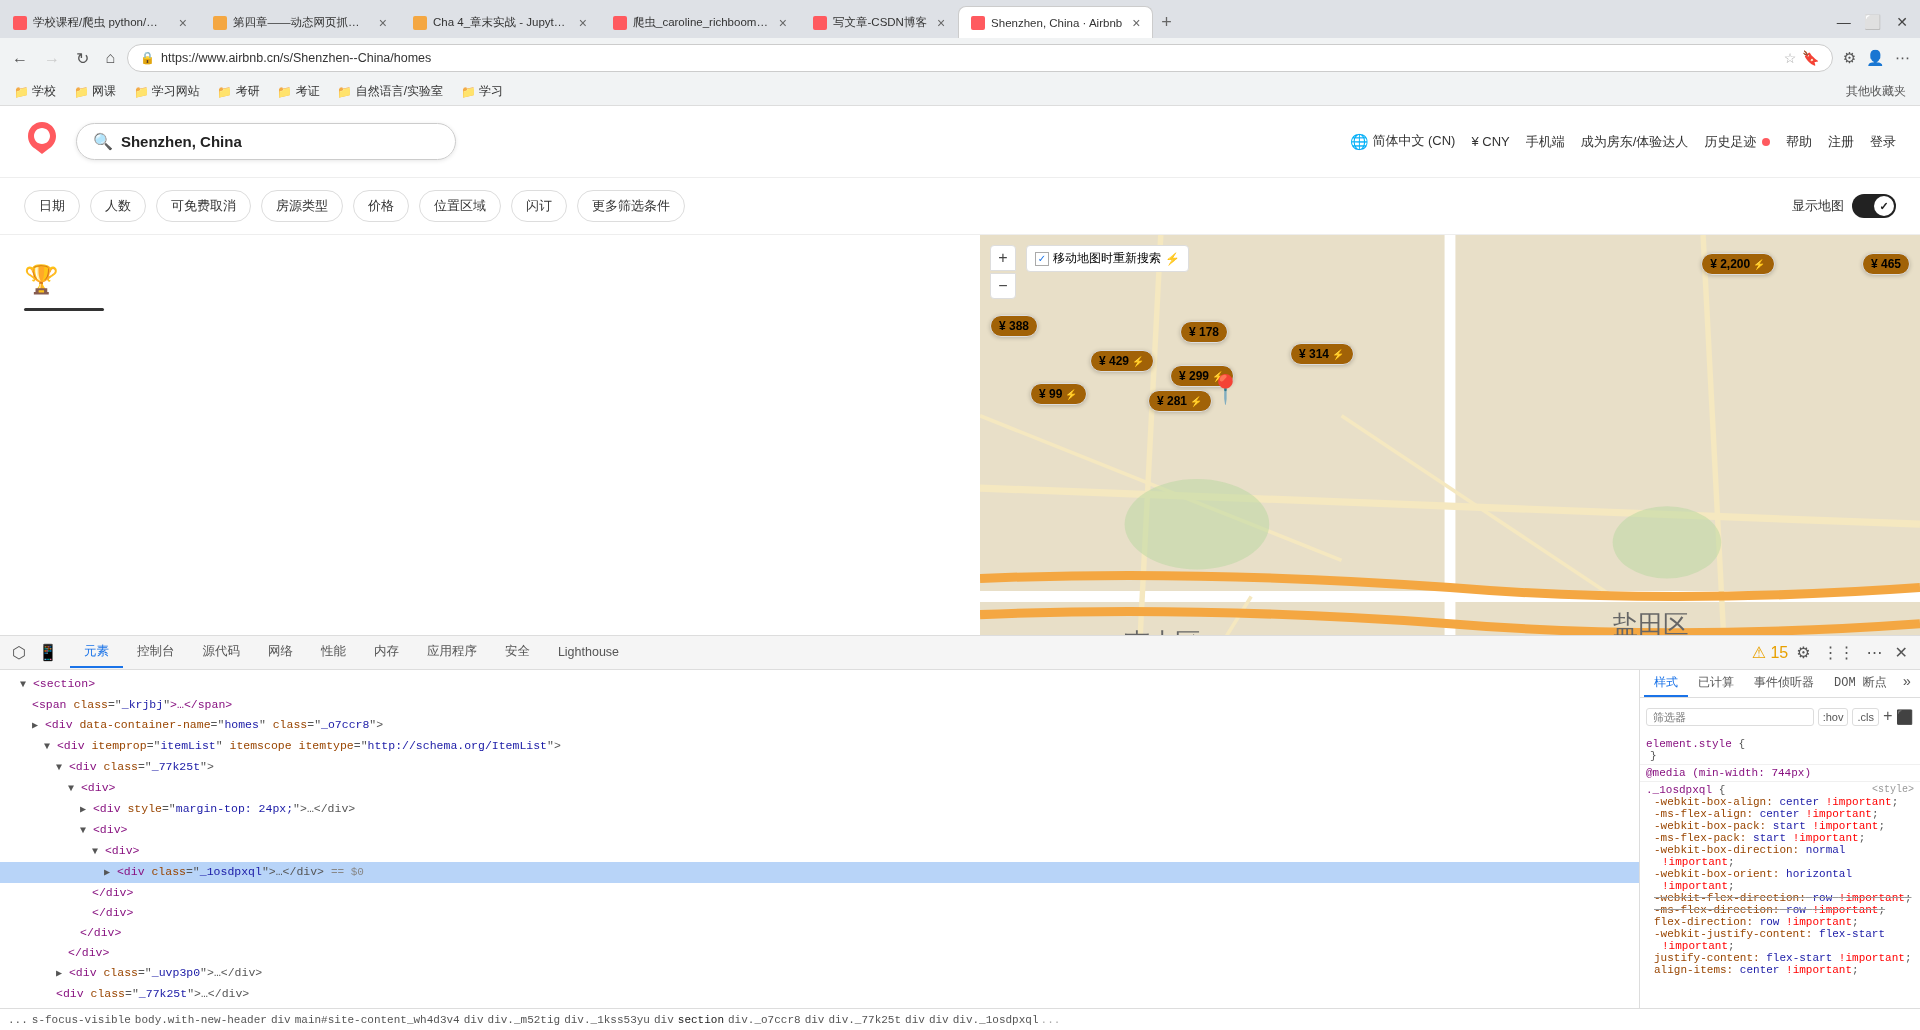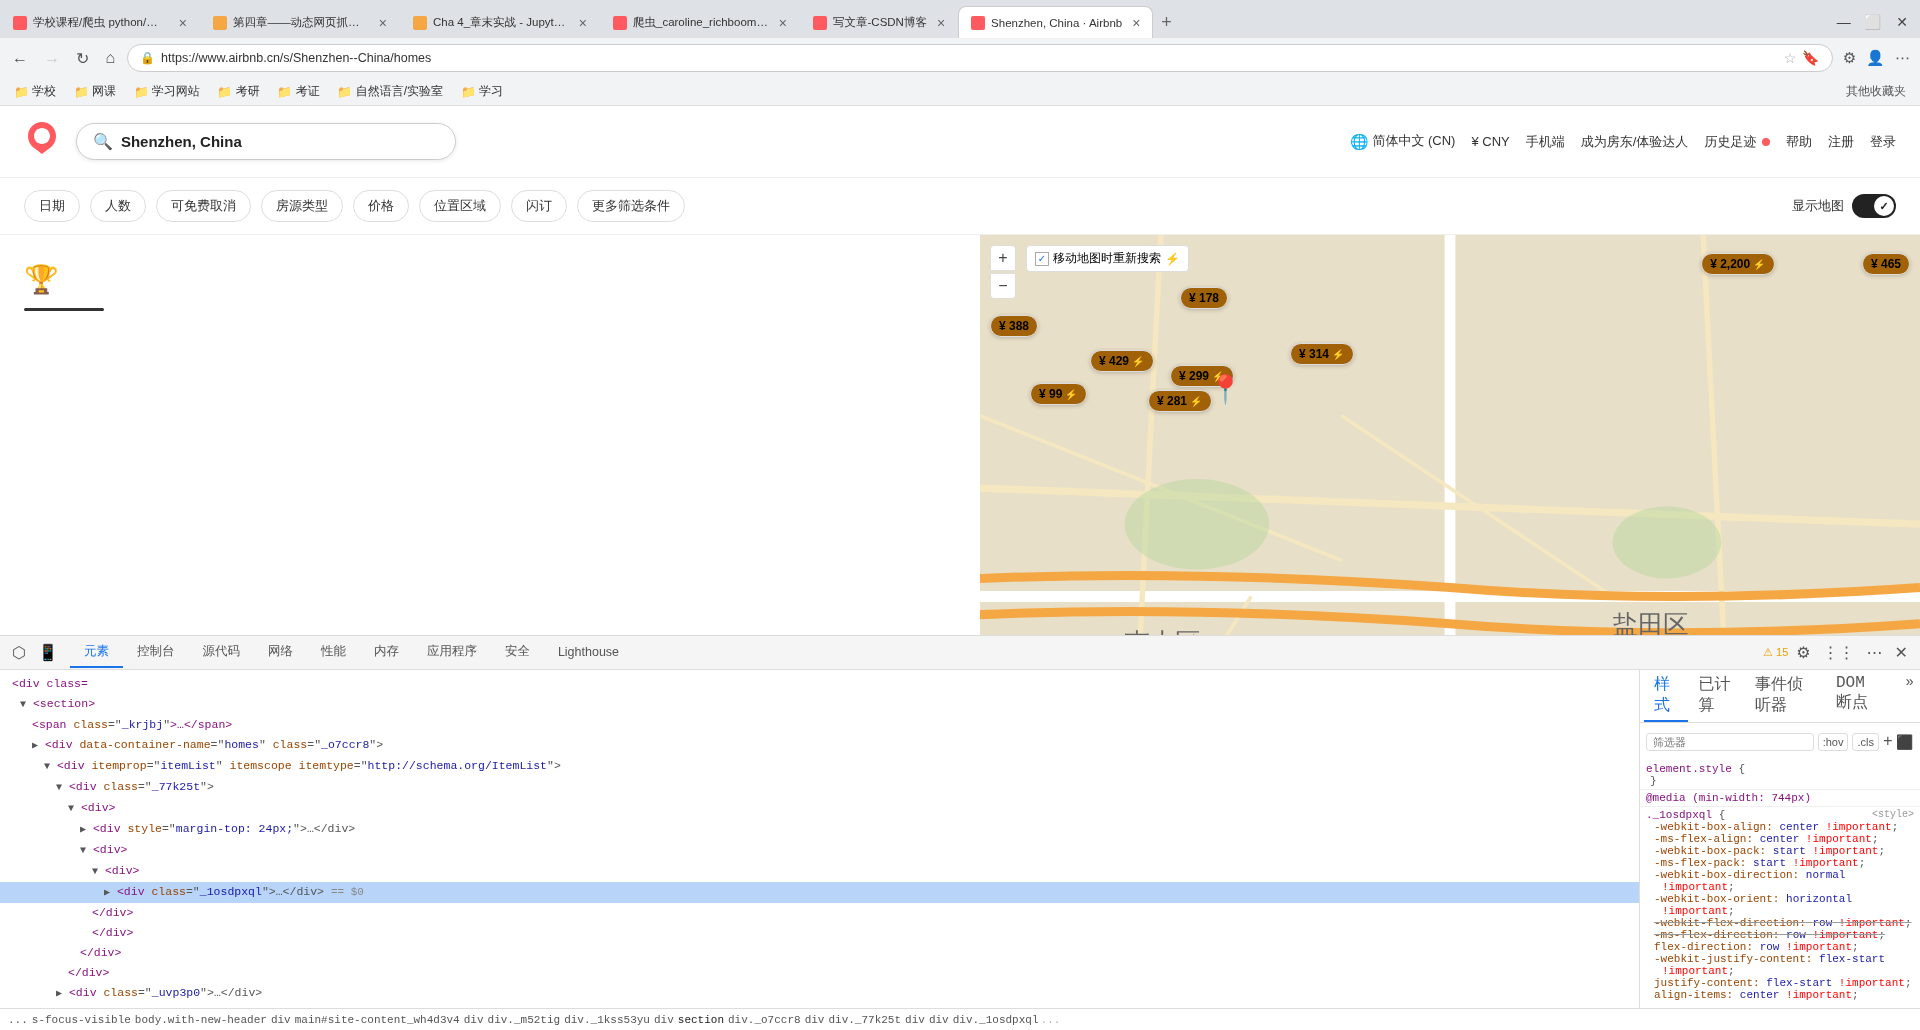--- a/index.html
+++ b/index.html
@@ -65,37 +65,37 @@
     .listings-underline { width: 80px; height: 3px; background: #333; border-radius: 2px; }
 
     
     .devtools { position: absolute; bottom: 0; left: 0; right: 0; height: 400px; background: #fff; border-top: 1px solid #ddd; display: flex; flex-direction: column; z-index: 100; }
     .devtools-tabs { display: flex; align-items: center; border-bottom: 1px solid #ddd; background: #f5f5f5; padding: 0 8px; gap: 0; height: 34px; }
     .devtools-tab { padding: 6px 14px; font-size: 12.5px; color: #555; cursor: pointer; border-bottom: 2px solid transparent; white-space: nowrap; }
     .devtools-tab.active { color: #1a73e8; border-bottom-color: #1a73e8; }
     .devtools-left-icons { display: flex; gap: 4px; margin-right: 8px; }
     .devtools-icon-btn { background: none; border: none; font-size: 16px; color: #555; cursor: pointer; padding: 2px 4px; }
     .devtools-right-icons { margin-left: auto; display: flex; gap: 4px; align-items: center; }
-    .devtools-warning { color: #e8a000; font-size: 11px; }
+    .devtools-warning { color: #e8a000; font-size: 16px; }
 
     .devtools-body { display: flex; flex: 1; overflow: hidden; }
     .devtools-left { flex: 1; border-right: 1px solid #ddd; overflow-y: auto; font-family: 'Courier New', monospace; font-size: 11.5px; color: #333; padding: 4px 0; }
     .devtools-right { width: 280px; overflow-y: auto; font-family: 'Courier New', monospace; font-size: 11.5px; }
 
     .dom-line { padding: 1px 8px 1px 0; white-space: nowrap; line-height: 18px; cursor: pointer; }
     .dom-line.selected { background: #b8d4f8; }
     .tag { color: #881280; }
     .attr-name { color: #994500; }
     .attr-val { color: #1a1aa6; }
     .arrow { color: #555; font-size: 10px; cursor: pointer; }
     .arrow-down::before { content: '▼'; }
     .arrow-right::before { content: '▶'; }
     .equals-sign { color: #555; }
     .styles-tabs { display: flex; gap: 0; border-bottom: 1px solid #ddd; margin-bottom: 6px; }
-    .styles-tab { padding: 4px 10px; font-size: 16px; color: #555; cursor: pointer; border-bottom: 2px solid transparent; }
+    .styles-tab { padding: 4px 10px; font-size: 12px; color: #555; cursor: pointer; border-bottom: 2px solid transparent; }
     .styles-tab.active { color: #1a73e8; border-bottom-color: #1a73e8; }
     .filter-row { display: flex; align-items: center; gap: 4px; margin-bottom: 6px; }
     .filter-input { border: 1px solid #ddd; border-radius: 3px; padding: 2px 6px; font-size: 11px; flex: 1; }
     .filter-pseudo { font-size: 11px; color: #555; cursor: pointer; padding: 2px 4px; border: 1px solid #ddd; border-radius: 3px; }
     .filter-cls { font-size: 11px; color: #555; cursor: pointer; padding: 2px 4px; border: 1px solid #ddd; border-radius: 3px; }
 
     
     .breadcrumb-bar { height: 22px; background: #fff; border-top: 1px solid #ddd; display: flex; align-items: center; padding: 0 8px; font-family: 'Courier New', monospace; font-size: 11px; color: #555; gap: 2px; overflow: hidden; white-space: nowrap; }
     .bc-item { color: #555; cursor: pointer; }
     .bc-sep { color: #aaa; }
@@ -310,21 +310,21 @@
       <div class="map-rescan" style="position:absolute;top:10px;left:46px;z-index:10;">
         <div class="map-rescan-check">✓</div>
         <span>移动地图时重新搜索</span>
         <span style="color:#FFD700;">⚡</span>
       </div>
 
       <div class="map-price-bubble" style="right:145px;top:18px;">¥ 2,200 <span class="lightning">⚡</span></div>
       <div class="map-price-bubble" style="right:10px;top:18px;">¥ 465</div>
       <div class="map-price-bubble" style="left:10px;top:80px;">¥ 388</div>
       <div class="map-price-bubble" style="left:110px;top:115px;">¥ 429 <span class="lightning">⚡</span></div>
-      <div class="map-price-bubble" style="left:200px;top:52px;">¥ 178</div>
+      <div class="map-price-bubble" style="left:200px;top:86px;">¥ 178</div>
       <div class="map-price-bubble" style="left:190px;top:130px;">¥ 299 <span class="lightning">⚡</span></div>
       <div class="map-price-bubble" style="left:310px;top:108px;">¥ 314 <span class="lightning">⚡</span></div>
       <div class="map-price-bubble" style="left:50px;top:148px;">¥ 99 <span class="lightning">⚡</span></div>
       <div class="map-price-bubble" style="left:168px;top:155px;">¥ 281 <span class="lightning">⚡</span></div>
 
       <div class="map-location-pin" style="position:absolute;left:228px;top:138px;">📍</div>
 
       <div style="position:absolute;bottom:6px;left:6px;display:flex;align-items:center;gap:4px;">
         <span class="map-info-btn">ⓘ</span>
         <span class="map-logo">高德地图 © 2020 AutoNavi · GS(2019)6379号</span>
@@ -353,23 +353,20 @@
           <button class="devtools-icon-btn">⚙</button>
           <button class="devtools-icon-btn">⋮⋮</button>
           <button class="devtools-icon-btn">⋯</button>
           <button class="devtools-icon-btn">✕</button>
         </div>
       </div>
 
       <div class="devtools-body">
 
         <div class="devtools-left">
-          <div class="dom-line" style="padding-left:12px;">
-            <span class="tag">&lt;div class=</span>
-          </div>
           <div class="dom-line" style="padding-left:20px;">
             <span class="arrow arrow-down"></span>
             <span class="tag"> &lt;section&gt;</span>
           </div>
           <div class="dom-line" style="padding-left:32px;">
             <span class="tag">&lt;span </span><span class="attr-name">class</span><span class="equals-sign">="</span><span class="attr-val">_krjbj</span><span class="equals-sign">"</span><span class="tag">&gt;…&lt;/span&gt;</span>
           </div>
           <div class="dom-line" style="padding-left:32px;">
             <span class="arrow arrow-right"></span>
             <span class="tag"> &lt;div </span><span class="attr-name">data-container-name</span><span class="equals-sign">="</span><span class="attr-val">homes</span><span class="equals-sign">" </span><span class="attr-name">class</span><span class="equals-sign">="</span><span class="attr-val">_o7ccr8</span><span class="equals-sign">"&gt;</span>

